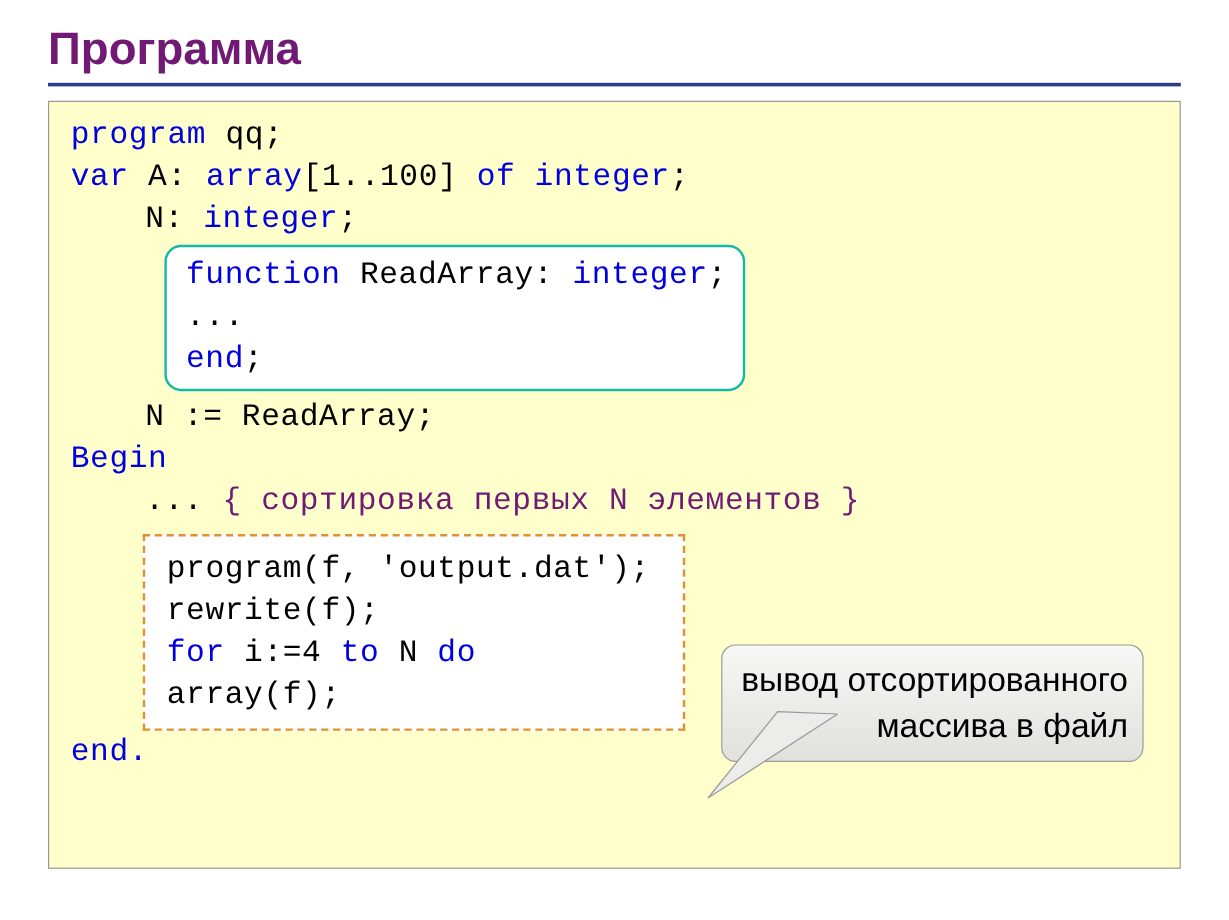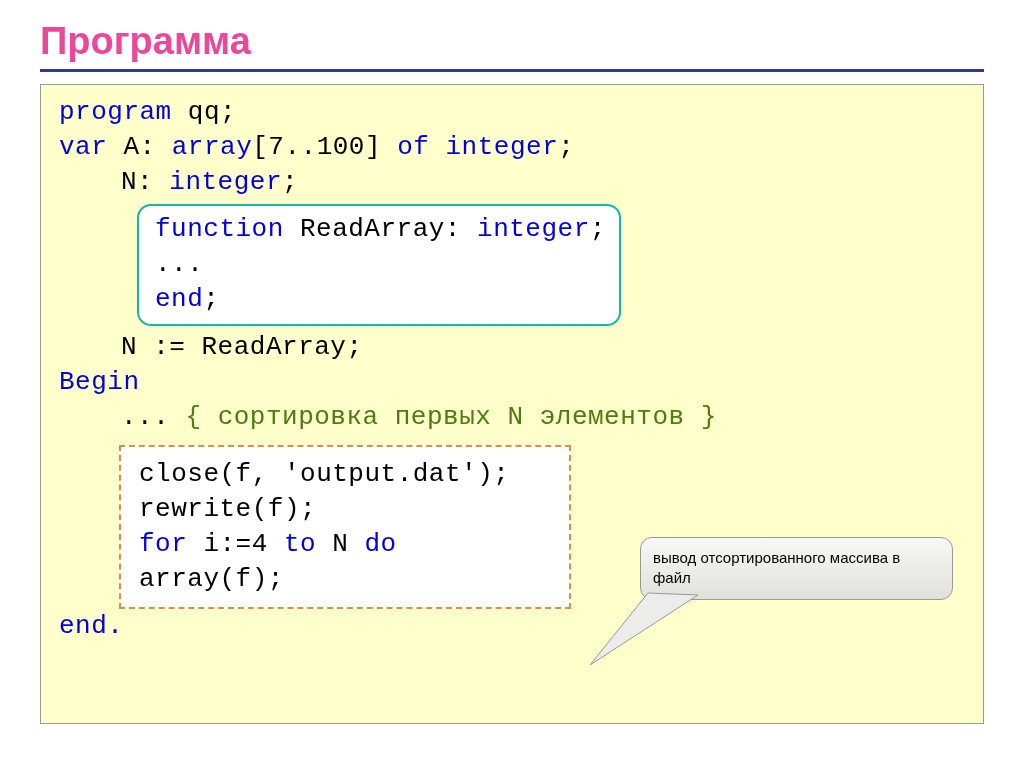--- a/index.html
+++ b/index.html
@@ -14,102 +14,102 @@
   .slide {
     width: 1024px;
     height: 767px;
     background: #fff;
     position: relative;
     padding: 20px 40px 0 40px;
   }
   .title {
     font-size: 38px;
     font-weight: bold;
-    color: #ec4899;
+    color: #701a75;
     margin: 0 0 6px 0;
   }
   .hr {
     height: 3px;
     background: #2e3b8a;
     margin-bottom: 12px;
   }
   .codebox {
     background: #ffffcb;
     border: 1px solid #999;
     padding: 10px 32px 0 18px;
     font-family: "Courier New", monospace;
     font-size: 26px;
     line-height: 1.35;
     height: 640px;
     position: relative;
   }
   .kw { color: #0000e0; }
-  .comment { color: #4d7c0f; }
+  .comment { color: #701a75; }
   .line { white-space: pre; letter-spacing: 0.5px; }
   .ind1 { margin-left: 62px; }
   .func-box {
     border: 2px solid #14b8a6;
     border-radius: 14px;
     background: #fff;
     margin: 4px 330px 4px 78px;
     padding: 6px 10px 6px 16px;
   }
   .dashed-box {
     border: 2px dashed #de9238;
     background: #fff;
     margin: 10px 380px 0 60px;
     padding: 10px 14px 10px 18px;
     position: relative;
   }
   .callout {
     position: absolute;
     right: 30px;
     top: 452px;
-    width: 313px;
+    width: 352px;
     background: linear-gradient(#f7f7f5, #e1e1dc);
     border: 1px solid #999;
     border-radius: 12px;
     font-family: Arial, sans-serif;
-    font-size: 15px;
-    text-align: left;
+    font-size: 28px;
+    text-align: right;
     padding: 10px 12px;
     color: #000;
   }
   .tail-svg {
     position: absolute;
     right: 285px;
     top: 500px;
     width: 110px;
     height: 90px;
   }
 </style>
 </head>
 <body>
 
 <div class="slide">
   <div class="title">Программа</div>
   <div class="hr"></div>
 
   <div class="codebox">
     <div class="line"><span class="kw">program</span><span> qq;</span></div>
-    <div class="line"><span class="kw">var</span><span> A: </span><span class="kw">array</span><span>[7..100] </span><span class="kw">of</span><span> </span><span class="kw">integer</span><span>;</span></div>
+    <div class="line"><span class="kw">var</span><span> A: </span><span class="kw">array</span><span>[1..100] </span><span class="kw">of</span><span> </span><span class="kw">integer</span><span>;</span></div>
     <div class="line ind1"><span>N: </span><span class="kw">integer</span><span>;</span></div>
 
     <div class="func-box">
       <div class="line"><span class="kw">function</span><span> ReadArray: </span><span class="kw">integer</span><span>;</span></div>
       <div class="line"><span>...</span></div>
       <div class="line"><span class="kw">end</span><span>;</span></div>
     </div>
 
     <div class="line ind1">N := ReadArray;</div>
     <div class="line"><span class="kw">Begin</span></div>
     <div class="line ind1"><span>... </span><span class="comment">{ сортировка первых N элементов }</span></div>
 
     <div class="dashed-box">
-      <div class="line">close(f, 'output.dat');</div>
+      <div class="line">program(f, 'output.dat');</div>
       <div class="line">rewrite(f);</div>
       <div class="line"><span class="kw">for</span><span> i:=4 </span><span class="kw">to</span><span> N </span><span class="kw">do</span></div>
       <div class="line">array(f);</div>
     </div>
 
     <div class="line"><span class="kw">end.</span></div>
 
     <div class="callout">вывод отсортированного массива в файл</div>
     <svg class="tail-svg" viewBox="0 0 110 90">
       <polygon points="110,10 60,8 2,80" fill="#ececea" stroke="#999" stroke-width="1"></polygon>

